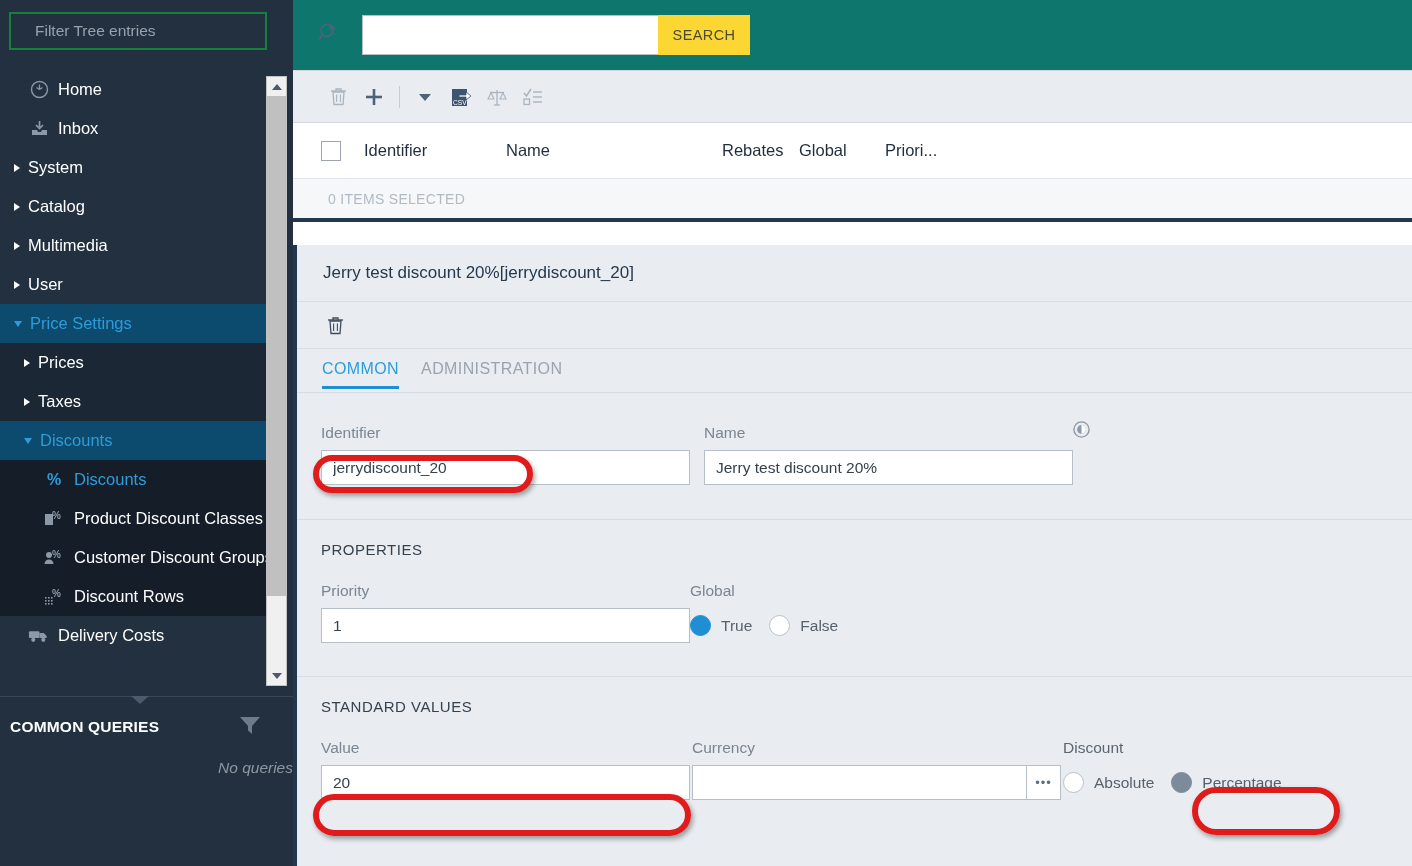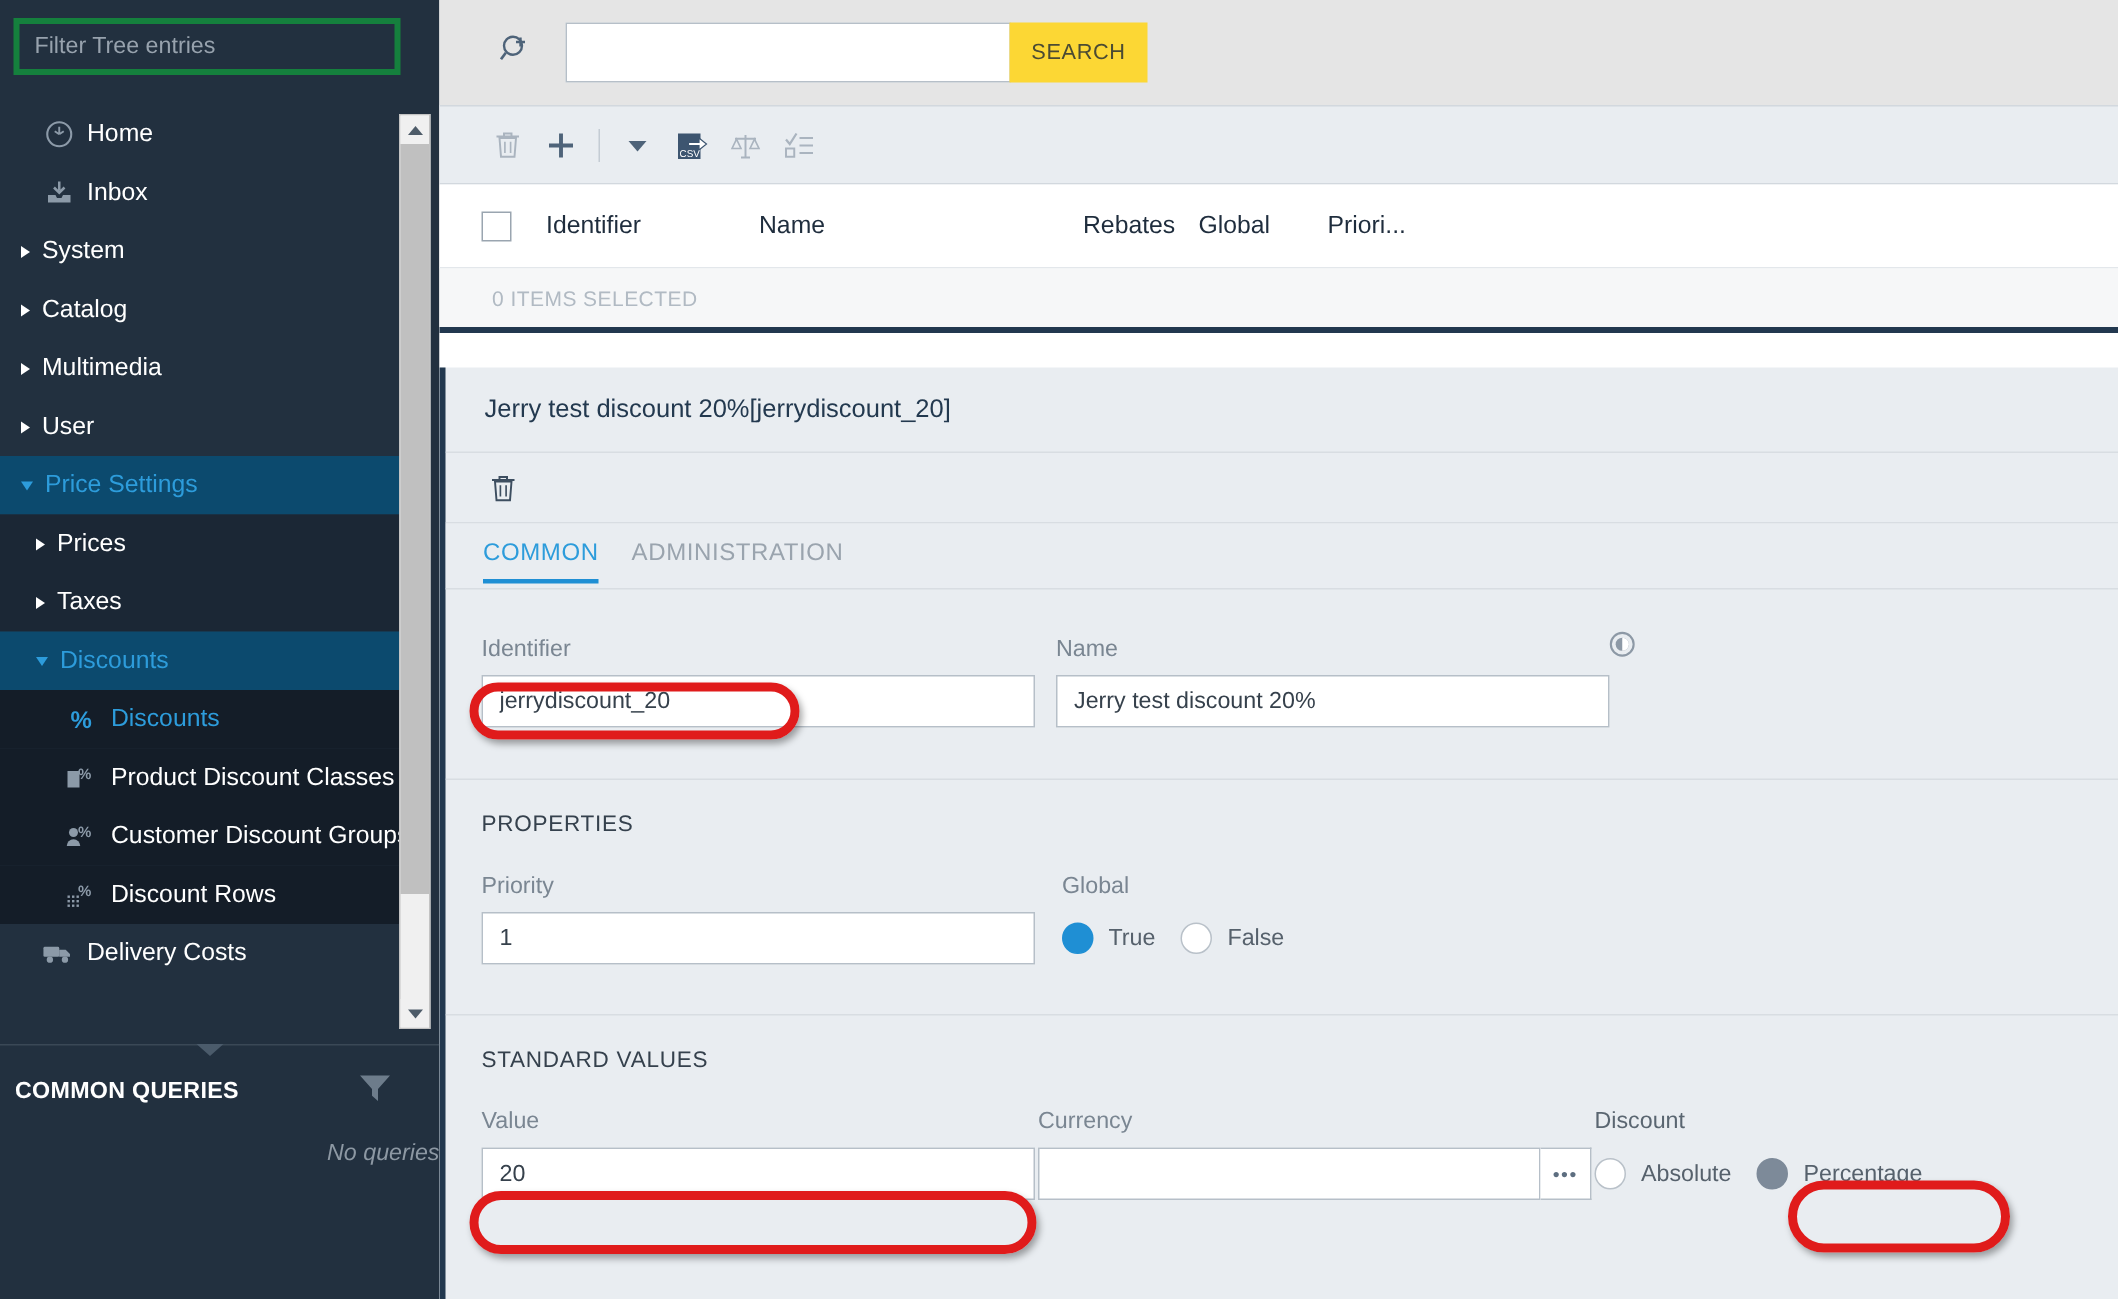--- a/index.html
+++ b/index.html
@@ -25,24 +25,24 @@
     overflow: hidden;
   }
   .filter-wrap {
     height: 70px;
     padding: 12px 16px 0 9px;
     background: #22303f;
   }
   .filter-input {
     width: 258px; height: 38px;
     background: transparent;
-    border: 4px solid #15803d;
+    border: 2px solid #15803d;
     color: #c8d0d8;
     font-size: 15.5px;
-    padding: 0 10px;
+    padding: 0 24px;
     outline: none;
     font-family: "Liberation Sans", sans-serif;
   }
   .filter-input::placeholder { color: #97a2ad; }
 
   .tree {
     position: absolute;
     top: 70px; left: 0;
     width: 268px;
     height: 625px;
@@ -151,24 +151,24 @@
 
   
   .main {
     position: relative;
     width: 1119px; height: 866px;
     background: #ffffff;
     flex: 0 0 1119px;
   }
   .searchbar {
     height: 70px;
-    background: #e5e5e5;
+    background: #0f766e;
     display: flex;
     align-items: center;
-    padding-left: 40px;
+    padding-left: 25px;
   }
   .adv-search-icon { color: #4e6379; margin-right: 22px; }
   .search-field {
     width: 297px; height: 40px;
     border: 1px solid #b6bfc8;
     background: #ffffff;
     outline: none;
     font-size: 15px;
     padding: 0 10px;
     font-family: "Liberation Sans", sans-serif;
@@ -621,21 +621,21 @@
             </span>
           </div>
         </div>
 
         <div style="height:34px"></div>
         <div class="section-rule"></div>
 
         <div style="padding-top:21px;">
           <div class="section-title">PROPERTIES</div>
 
-          <div style="display:flex; gap:18px; padding-top:24px;">
+          <div style="display:flex; gap:0; padding-top:24px;">
             <div style="width:369px;">
               <div class="field-label">Priority</div>
               <input class="txt" value="1" style="">
             </div>
             <div style="width:369px;">
               <div class="field-label">Global</div>
               <div class="radio-row" style="height:35px;">
                 <div class="radio-item">
                   <span class="radio-dot on-blue"></span>
                   <span class="radio-label">True</span>

